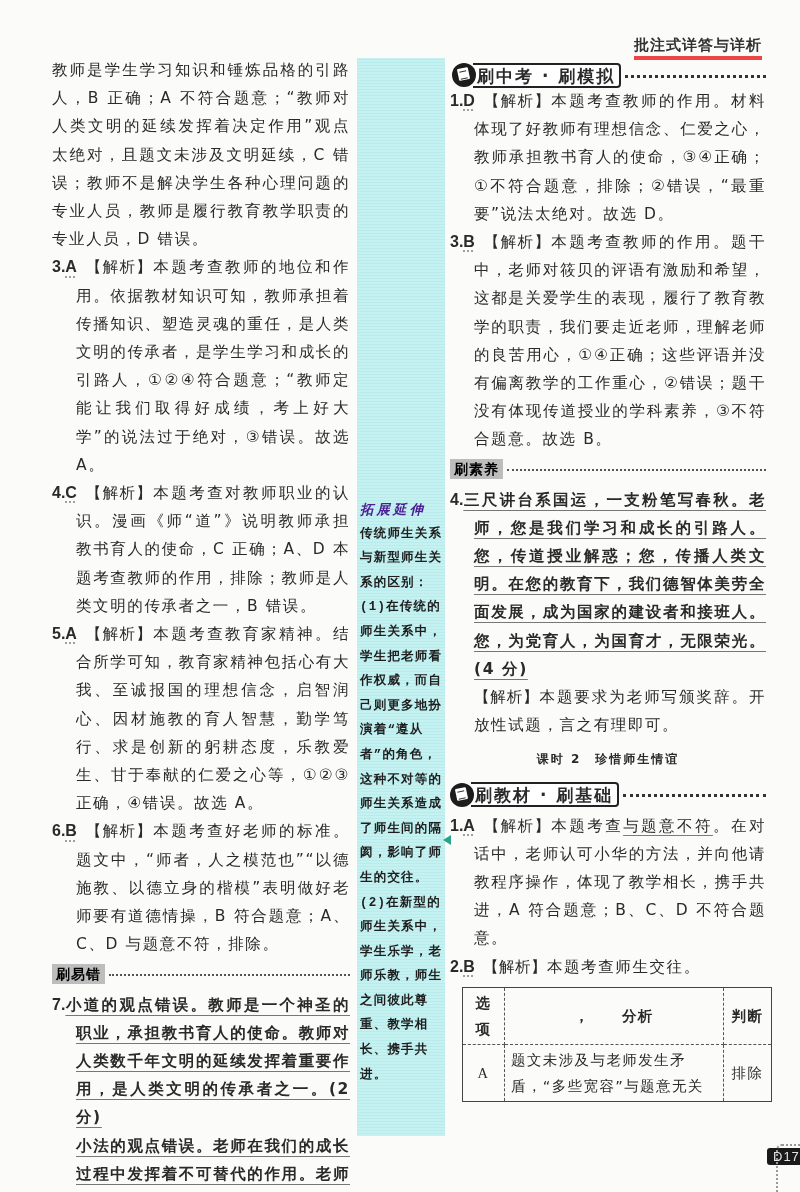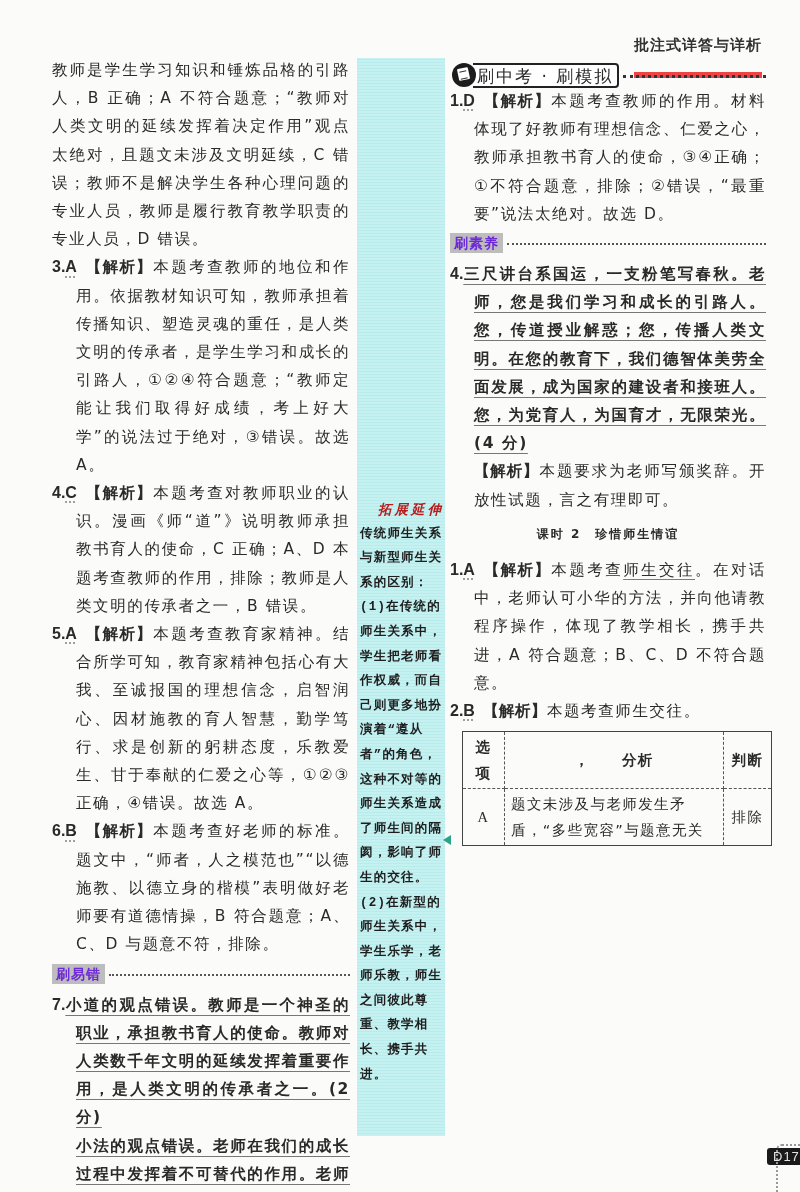--- a/index.html
+++ b/index.html
@@ -1,47 +1,47 @@
 <!DOCTYPE html>
 <html><head>
 <meta charset="utf-8">
 <style>
   * { box-sizing: border-box; margin: 0; padding: 0; }
   html, body { width: 800px; height: 1192px; background: #fbfbf9; overflow: hidden; }
   body { position: relative; font-family: "DejaVu Sans", "Liberation Sans", sans-serif; color: #2a2a2a; }
 
-  .running-head { position: absolute; top: 36px; right: 38px; font-size: 15px; font-weight: bold; color: #333; border-bottom: 6px solid #ef4444; padding-bottom: 17px; letter-spacing: 1px; }
+  .running-head { position: absolute; top: 36px; right: 38px; font-size: 15px; font-weight: bold; color: #333; border-bottom: 4px solid #ef4444; padding-bottom: 1px; letter-spacing: 1px; }
 
   .col { position: absolute; font-size: 15.5px; line-height: 28.2px; letter-spacing: 1.6px; text-align: justify; }
   .col-left { left: 52px; top: 56px; width: 298px; }
   .col-right { left: 450px; top: 87px; width: 316px; }
   .q { display: block; text-indent: -24px; padding-left: 24px; }
   .qnum { font-family: "Liberation Sans", sans-serif; font-weight: bold; font-size: 16px; letter-spacing: 0; }
   .ans { font-family: "Liberation Sans", sans-serif; font-weight: bold; font-size: 16px; text-decoration: underline dotted #888; text-underline-offset: 4px; margin-right: 8px; letter-spacing: 0; }
-  .tag { font-weight: bold; letter-spacing: 0.5px; }
+  .tag { font-weight: normal; letter-spacing: 0.5px; }
   .u { text-decoration: underline; text-decoration-color: #777; text-decoration-thickness: 1px; text-underline-offset: 5px; font-weight: bold; }
   .indent-block { padding-left: 24px; }
   .plain { display: block; }
 
   .sec-bar { position: relative; height: 26px; display: flex; align-items: center; margin: 2px 0 4px 0; }
   .sec-bar .dots { flex: 1; border-bottom: 3px dotted #333; height: 0; margin-left: 4px; margin-top: 2px; }
   .sec-bar.small .dots { border-bottom: 2px dotted #555; }
   .badge-main { display: flex; align-items: center; }
   .badge-icon { width: 24px; height: 24px; border-radius: 50%; background: #1c1c1c; position: relative; flex: none; }
   .badge-icon::before { content: ""; position: absolute; left: 6px; top: 5px; width: 11px; height: 12px; background: #fff; transform: rotate(-12deg); border-radius: 1px; }
   .badge-icon::after { content: ""; position: absolute; left: 8px; top: 8px; width: 7px; height: 6px; border-top: 1px solid #333; border-bottom: 1px solid #333; transform: rotate(-12deg); }
-  .badge-label { border: 2px solid #222; border-left: none; border-radius: 0 4px 4px 0; padding: 0 4px 0 4px; font-weight: normal; font-size: 17px; letter-spacing: 2px; line-height: 22px; height: 25px; margin-left: -3px; background: #fff; }
-  .badge-gray { background: #bdbdbd; font-weight: bold; font-size: 14px; padding: 0 4px; letter-spacing: 1px; line-height: 20px; color: #6d28d9; }
+  .badge-label { border: 2px solid #222; border-left: none; border-radius: 0 4px 4px 0; padding: 0 4px 0 4px; font-weight: bold; font-size: 17px; letter-spacing: 2px; line-height: 22px; height: 25px; margin-left: -3px; background: #fff; }
+  .badge-gray { background: #bdbdbd; font-weight: bold; font-size: 14px; padding: 0 4px; letter-spacing: 1px; line-height: 20px; color: #000000; }
 
   .lesson-title { text-align: center; font-weight: bold; font-size: 12px; margin: 6px 0 8px 0; letter-spacing: 2px; }
 
   .strip { position: absolute; left: 357px; top: 58px; width: 88px; height: 1078px;
     background: repeating-linear-gradient(0deg, #c6f1f1 0 2px, #b8ecec 2px 3px); }
   .side-box { position: absolute; left: 360px; top: 497px; width: 84px; font-family: "DejaVu Serif", "Liberation Serif", serif; font-size: 12.5px; line-height: 24.6px; color: #1e1e1e; letter-spacing: 1.2px; }
-  .side-title { color: #b91c1c; font-weight: bold; font-size: 13.5px; text-align: right; font-style: italic; letter-spacing: 3px; }
+  .side-title { color: #4c1d95; font-weight: bold; font-size: 13.5px; text-align: left; font-style: italic; letter-spacing: 3px; }
   .side-body { font-weight: bold; font-family: Liberation Mono, monospace; }
   .pointer { position: absolute; width: 0; height: 0; border-top: 5px solid transparent; border-bottom: 5px solid transparent; border-right: 8px solid #2aa38c; }
 
   table.ana { width: 310px; border-collapse: collapse; font-size: 14.5px; margin-top: 6px; margin-left: 12px; letter-spacing: 1.4px; }
   table.ana th, table.ana td { border: 1px dashed #555; padding: 2px 6px; line-height: 26px; }
   table.ana { border: 1.5px solid #444; }
   table.ana th { font-weight: bold; text-align: center; }
   table.ana td.c { text-align: center; width: 42px; font-family: "Liberation Serif", serif; }
   table.ana td.j { text-align: center; width: 48px; }
   table.ana td.a { text-align: left; }
@@ -96,38 +96,48 @@
     <span class="badge-icon"></span>
     <span class="badge-label">刷中考 · 刷模拟</span>
   </span>
   <span class="dots"></span>
 </div>
 
 <div class="col col-right">
   <div class="q">
     <span class="qnum">1.</span><span class="ans">D</span><span class="tag">【解析】</span><span>本题考查教师的作用。材料体现了好教师有理想信念、仁爱之心，教师承担教书育人的使命，③④正确；①不符合题意，排除；②错误，“最重要”说法太绝对。故选 D。</span>
   </div>
+  <div class="q">
+    <span class="qnum">3.</span><span class="ans">B</span><span class="tag">【解析】</span><span>本题考查教师的作用。题干中，老师对筱贝的评语有激励和希望，这都是关爱学生的表现，履行了教育教学的职责，我们要走近老师，理解老师的良苦用心，①④正确；这些评语并没有偏离教学的工作重心，②错误；题干没有体现传道授业的学科素养，③不符合题意。故选 B。</span>
+  </div>
 
   <div class="sec-bar small">
     <span class="badge-gray">刷素养</span>
     <span class="dots"></span>
   </div>
 
   <div class="q">
     <span class="qnum">4.</span><span class="u">三尺讲台系国运，一支粉笔写春秋。老师，您是我们学习和成长的引路人。您，传道授业解惑；您，传播人类文明。在您的教育下，我们德智体美劳全面发展，成为国家的建设者和接班人。您，为党育人，为国育才，无限荣光。(4 分)</span>
   </div>
   <div class="indent-block">
     <span class="tag">【解析】</span><span>本题要求为老师写颁奖辞。开放性试题，言之有理即可。</span>
   </div>
 
   <div class="lesson-title">课时 2　珍惜师生情谊</div>
 
+  <div class="sec-bar">
+    <span class="badge-main">
+      <span class="badge-icon"></span>
+      <span class="badge-label">刷教材 · 刷基础</span>
+    </span>
+    <span class="dots"></span>
+  </div>
 
   <div class="q">
-    <span class="qnum">1.</span><span class="ans">A</span><span class="tag">【解析】</span><span>本题考查</span><span style="text-decoration:underline; text-decoration-color:#2aa38c; text-underline-offset:4px;">师生交往</span><span>。在对话中，老师认可小华的方法，并向他请教程序操作，体现了教学相长，携手共进，A 符合题意；B、C、D 不符合题意。</span>
+    <span class="qnum">1.</span><span class="ans">A</span><span class="tag">【解析】</span><span>本题考查</span><span style="text-decoration:underline; text-decoration-color:#2aa38c; text-underline-offset:4px;">与题意不符</span><span>。在对话中，老师认可小华的方法，并向他请教程序操作，体现了教学相长，携手共进，A 符合题意；B、C、D 不符合题意。</span>
   </div>
   <div class="q">
     <span class="qnum">2.</span><span class="ans">B</span><span class="tag">【解析】</span><span>本题考查师生交往。</span>
   </div>
 
   <table class="ana">
     <thead>
       <tr>
         <th>选项</th>
         <th>，　　分析</th>

